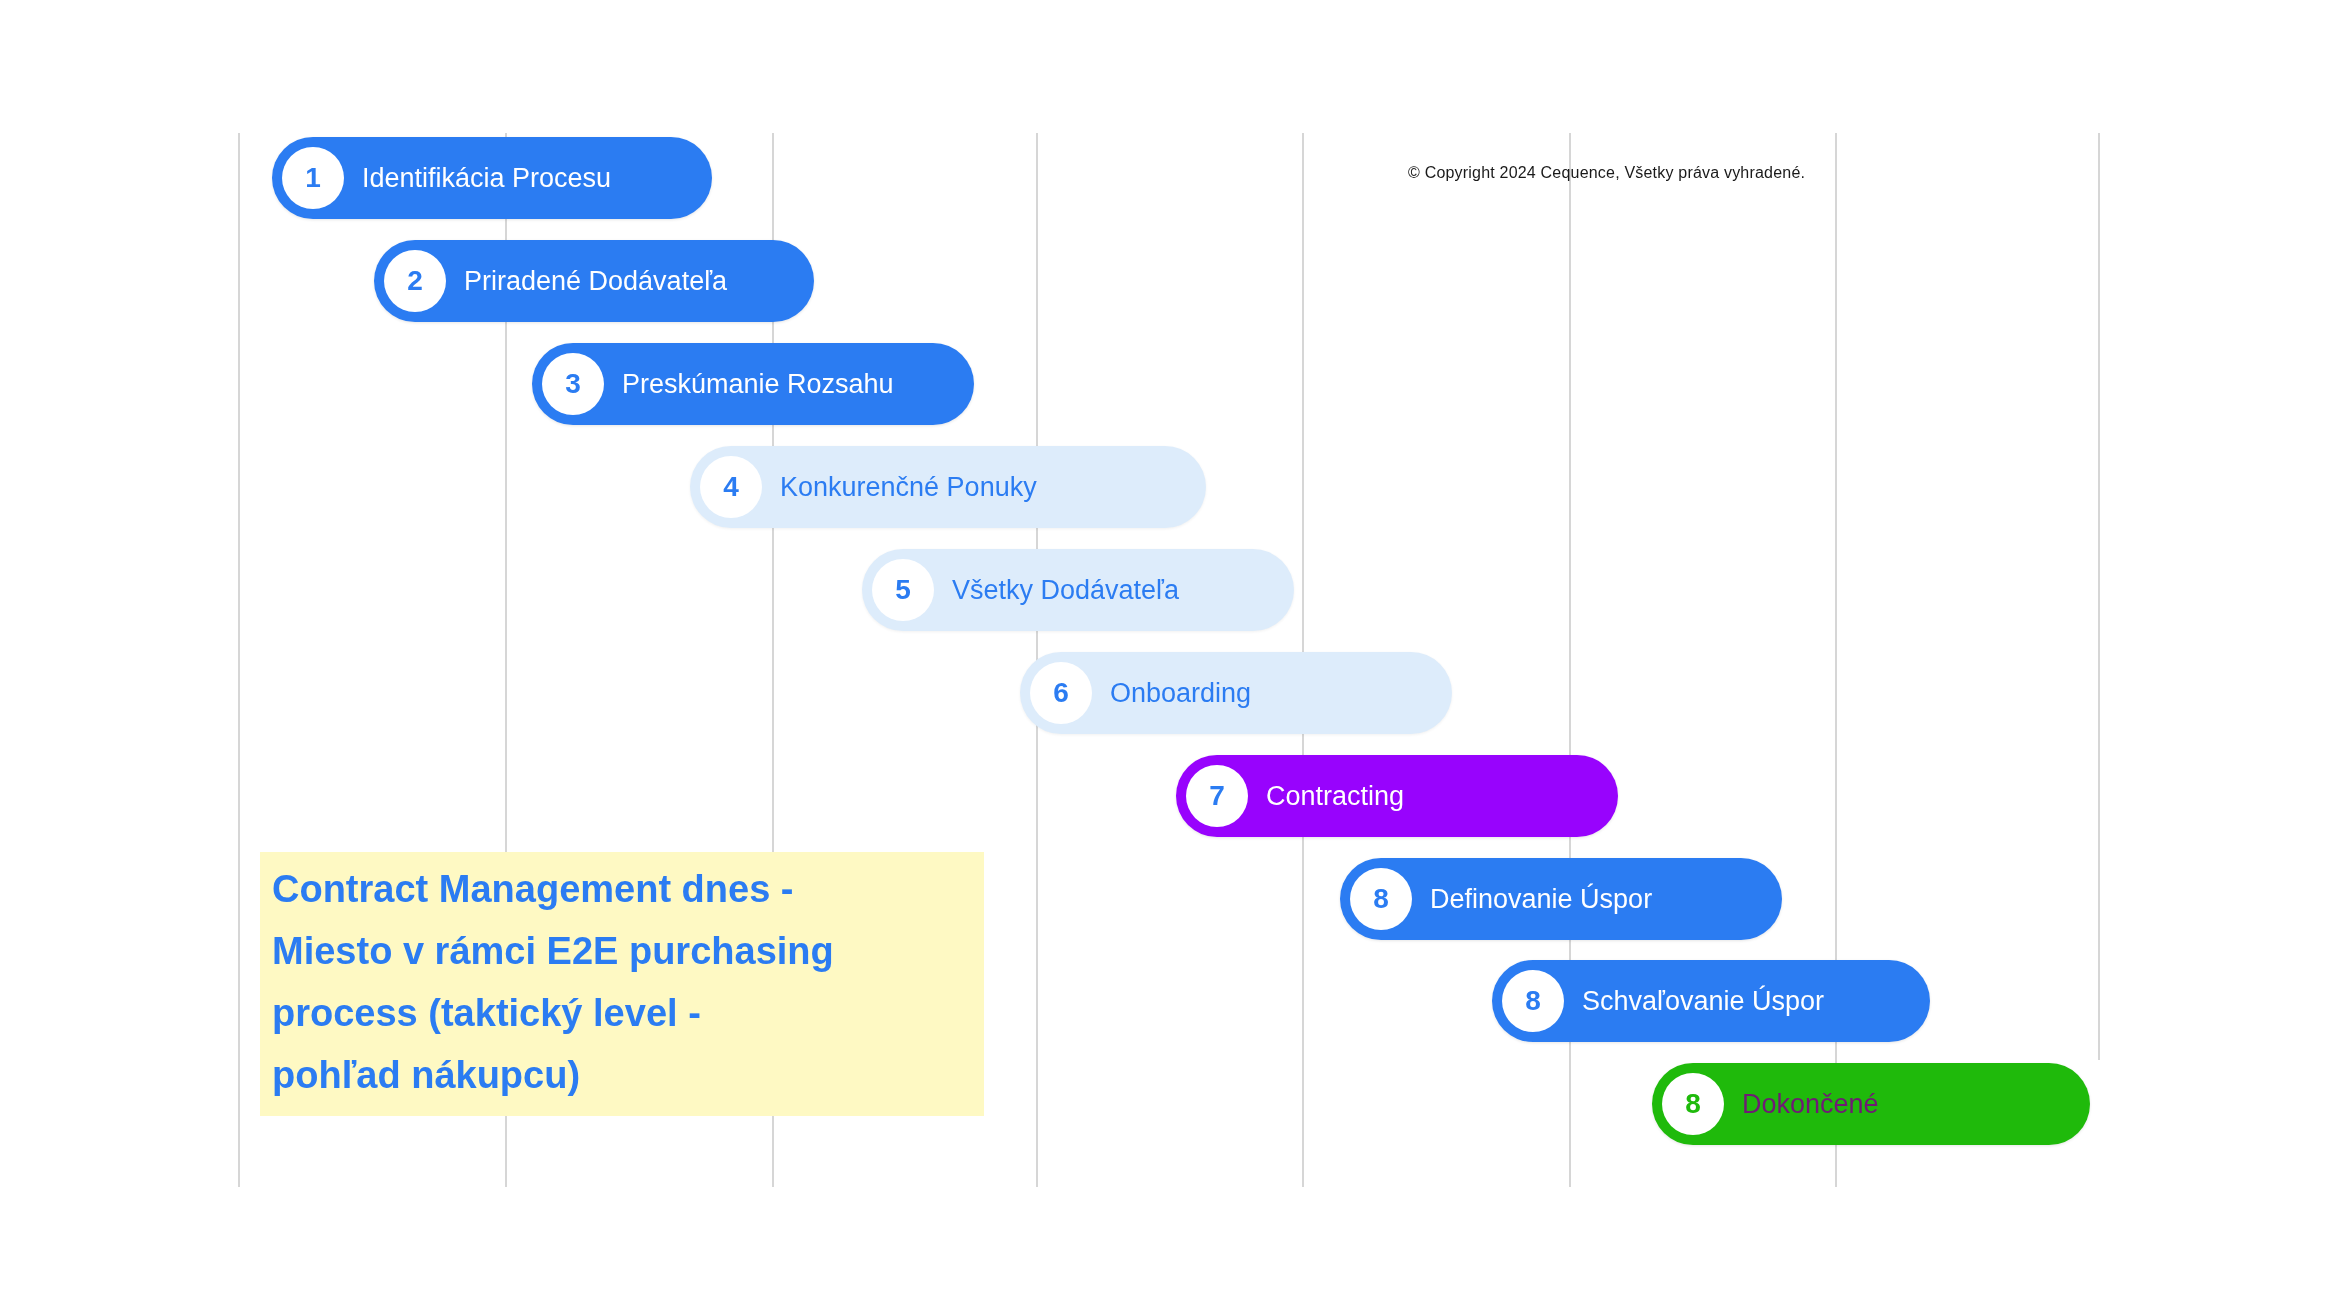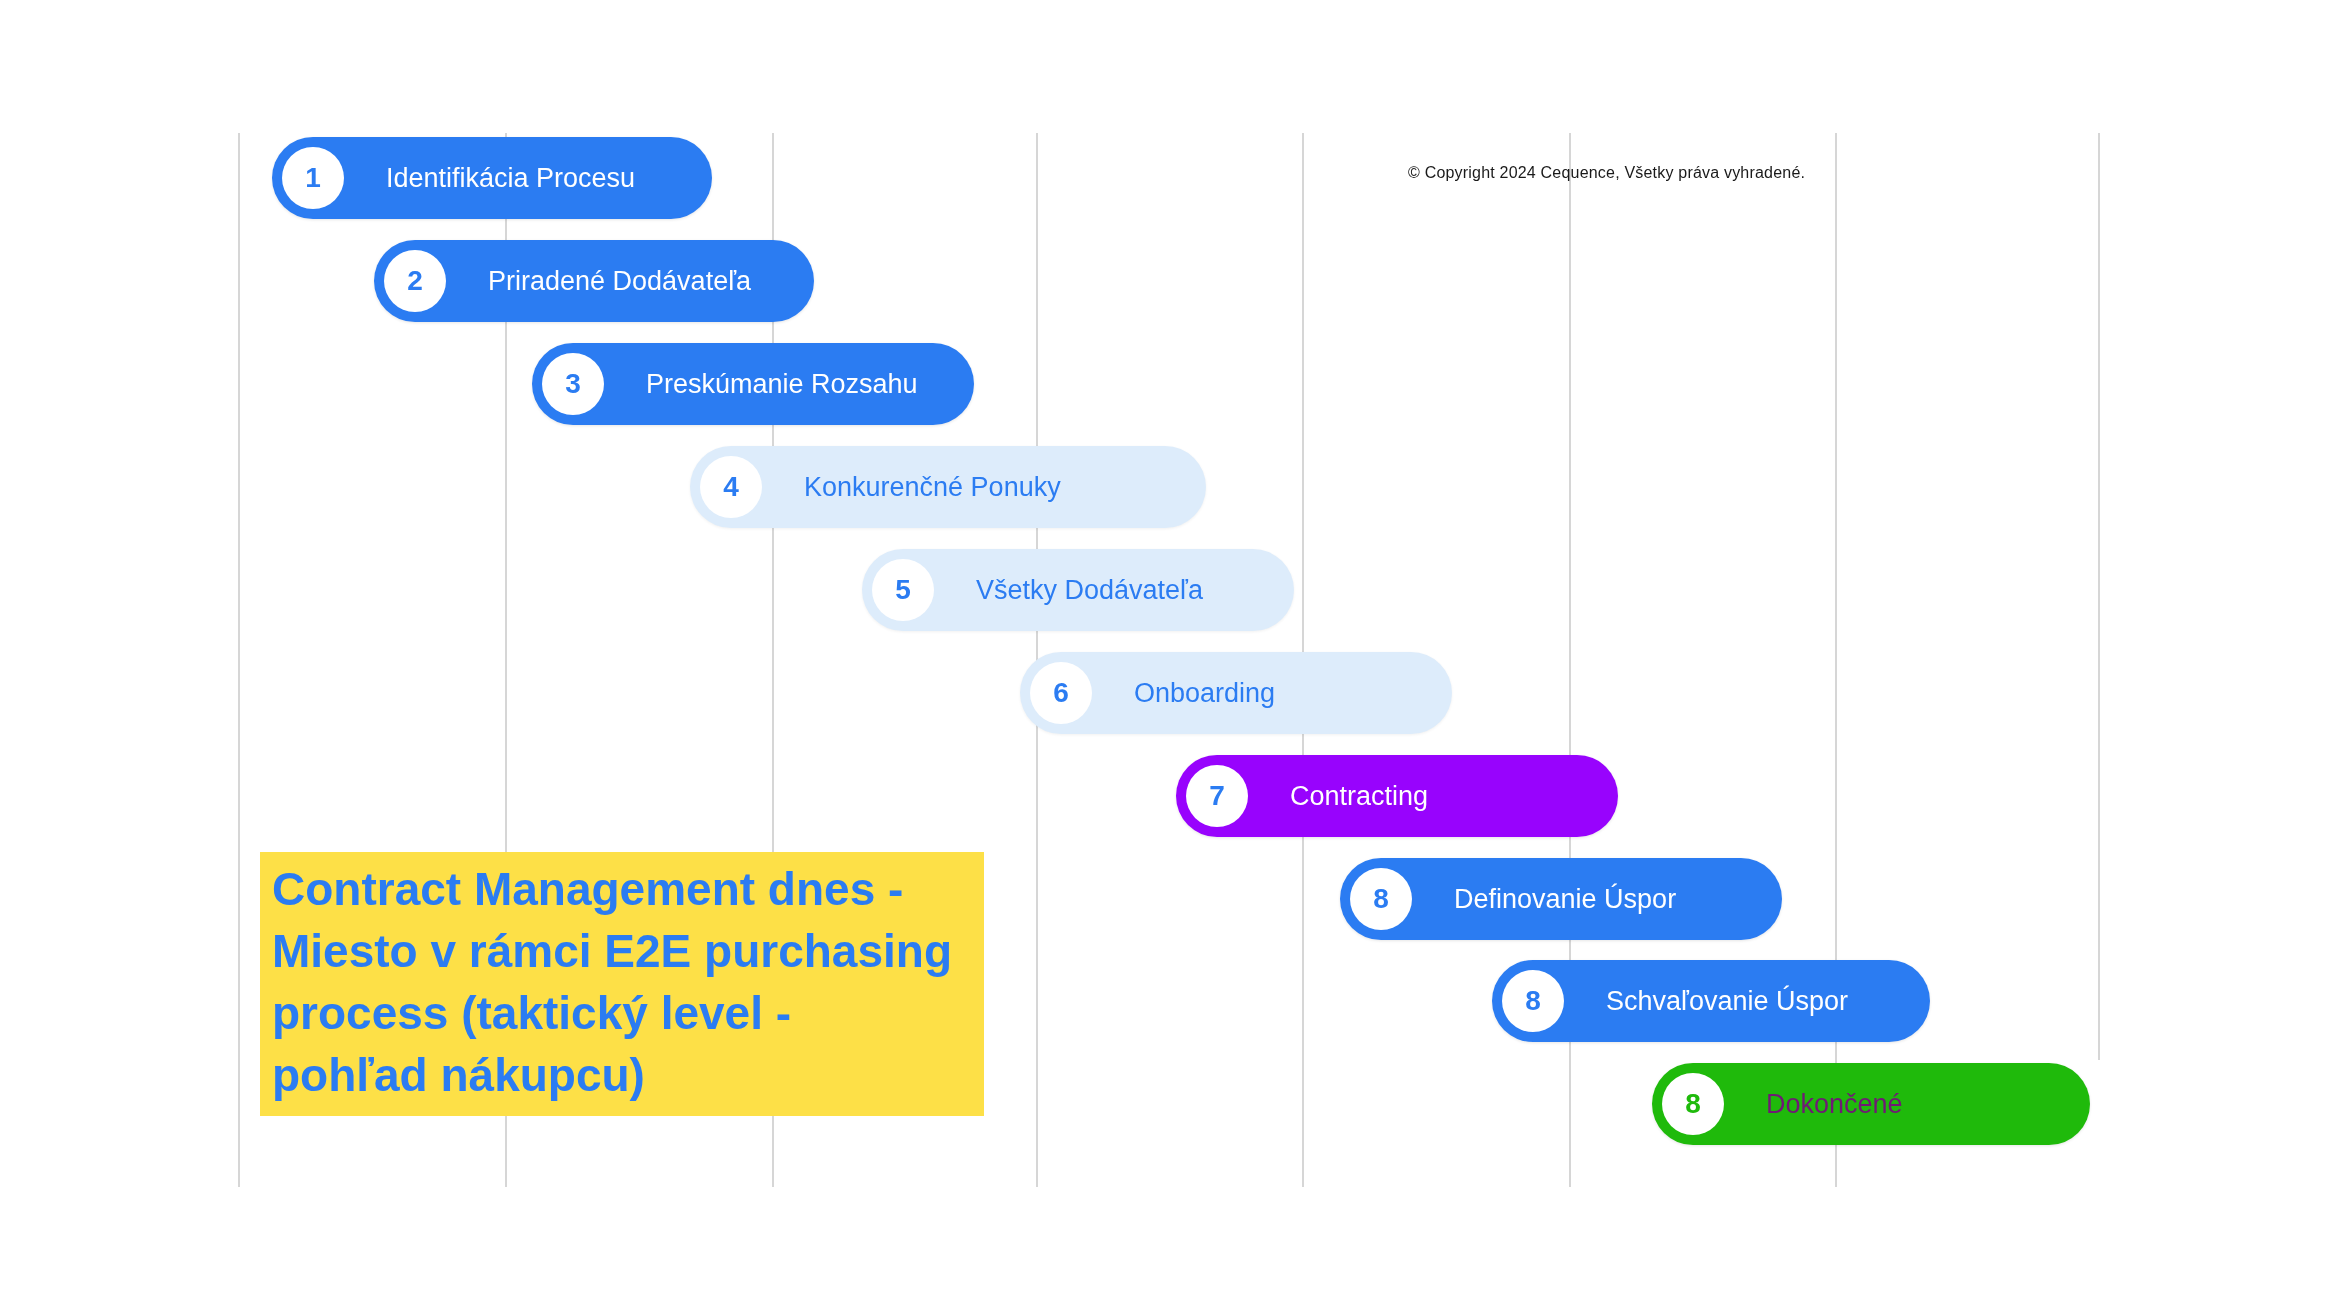--- a/index.html
+++ b/index.html
@@ -41,21 +41,21 @@
     background:#ffffff;
     margin-left:10px;
     flex:0 0 auto;
     display:flex;
     align-items:center;
     justify-content:center;
     font-size:28px;
     font-weight:600;
   }
   .pill .label{
-    margin-left:42px;
+    margin-left:18px;
     font-size:27px;
     font-weight:500;
     white-space:nowrap;
   }
   .pill.solid-blue{background:#2b7cf2;}
   .pill.solid-blue .label{color:#ffffff;}
   .pill.solid-blue .badge{color:#2b7cf2;}
   .pill.light-blue{background:#ddecfb;box-shadow:0 1px 3px rgba(0,0,0,0.06);}
   .pill.light-blue .label{color:#2b7cf2;text-align:center;}
   .pill.light-blue .badge{color:#2b7cf2;}
@@ -64,22 +64,22 @@
   .pill.purple .badge{color:#2b7cf2;}
   .pill.green{background:#1fba0b;}
   .pill.green .label{color:#701a75;text-align:center;}
   .pill.green .badge{color:#1fba0b;}
   .chart-title{
     position:absolute;
     left:260px;
     top:852px;
     width:712px;
     padding:6px 0 10px 12px;
-    background:#fde047;
-    font-size:46px;
+    background:#fef9c3;
+    font-size:38px;
     line-height:62px;
     font-weight:700;
     color:#2b7cf2;
     white-space:pre-line;
   }
 </style>
 </head>
 <body>
 
 <div class="canvas">

